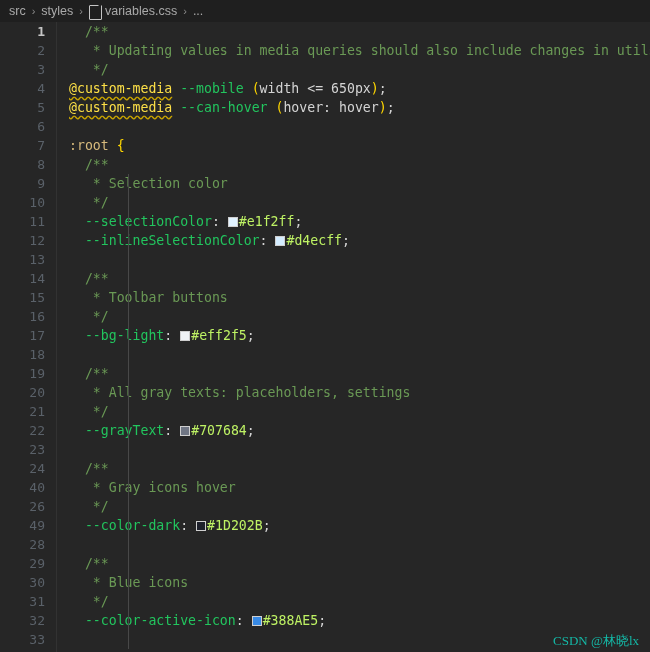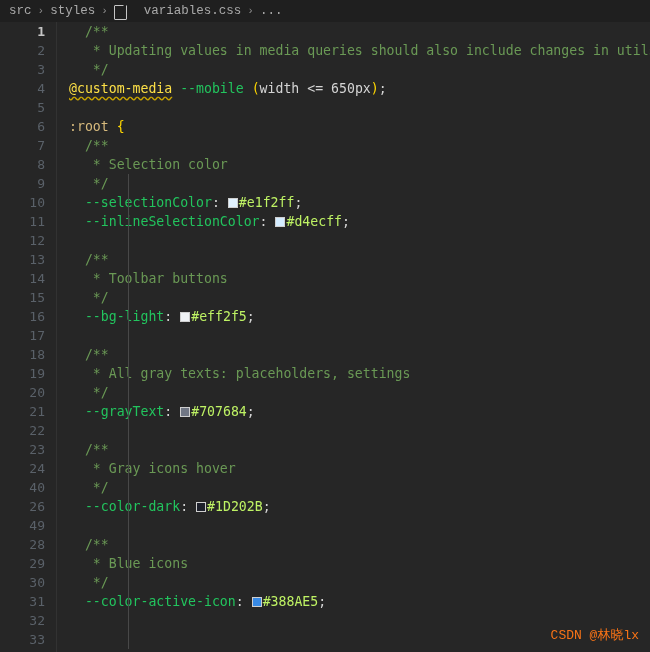--- a/index.html
+++ b/index.html
@@ -11,42 +11,42 @@
     font-family: "DejaVu Sans Mono", monospace;
   }
 
   
   #breadcrumb-bar {
     height: 22px;
     background: #1f1f1f;
     display: flex;
     align-items: center;
     padding: 0 0 0 8px;
-    font-family: Liberation Mono, monospace;
+    font-family: Liberation Sans, sans-serif;
     font-size: 12.5px;
     color: #a9a9a9;
     white-space: nowrap;
     position: relative;
     z-index: 5;
   }
   .crumb {
     color: #a9a9a9;
     padding: 0 1px;
     line-height: 22px;
   }
   .crumb-sep {
     color: #8c8c8c;
     padding: 0 5px;
     font-size: 11px;
     line-height: 22px;
   }
   .crumb-file {
     display: inline-flex;
     align-items: center;
-    gap: 19px;
+    gap: 5px;
   }
   .file-doc-icon {
     width: 11px; height: 13px;
     position: relative;
     display: inline-block;
     flex: 0 0 auto;
   }
   .file-doc-icon::before {
     content: "";
     position: absolute;
@@ -138,24 +138,24 @@
     width: 10px; height: 10px;
     vertical-align: -1px;
     margin-right: 1px;
     border: 1px solid #cfcfcf;
   }
 
   
   #watermark {
     position: absolute;
     right: 11px;
-    bottom: 8px;
-    font-family: Liberation Mono, monospace;
+    bottom: 2px;
+    font-family: Liberation Serif, serif;
     font-size: 13px;
-    color: #f97316;
+    color: #14b8a6;
     z-index: 10;
     pointer-events: none;
   }
 </style>
 </head>
 <body>
 
 <div id="breadcrumb-bar">
     <span class="crumb"><span>src</span></span>
     <span class="crumb-sep">›</span>
@@ -204,20 +204,21 @@
       <div class="lnum">31</div>
       <div class="lnum">32</div>
       <div class="lnum">33</div>
     </div>
   <div id="code-area">
     <div id="indent-guide" style="top: 152px; height: 475px;"></div>
   <div class="cline"><span class="c-plain">  </span><span class="c-comment">/**</span></div>
       <div class="cline"><span class="c-plain">  </span><span class="c-comment"> * Updating values in media queries should also include changes in utils.ts@i</span></div>
       <div class="cline"><span class="c-plain">  </span><span class="c-comment"> */</span></div>
       <div class="cline"><span class="c-atrule squiggle">@custom-media</span><span class="c-plain"> </span><span class="c-prop">--mobile</span><span class="c-plain"> </span><span class="c-paren">(</span><span class="c-plain">width &lt;= 650px</span><span class="c-paren">)</span><span class="c-plain">;</span></div>
+      <div class="cline"><span class="c-atrule squiggle">@custom-media</span><span class="c-plain"> </span><span class="c-prop">--can-hover</span><span class="c-plain"> </span><span class="c-paren">(</span><span class="c-plain">hover: hover</span><span class="c-paren">)</span><span class="c-plain">;</span></div>
       <div class="cline">&nbsp;</div>
       <div class="cline"><span class="c-selector">:root</span><span class="c-plain"> </span><span class="c-brace">{</span></div>
       <div class="cline"><span class="c-plain">  </span><span class="c-comment">/**</span></div>
       <div class="cline"><span class="c-plain">  </span><span class="c-comment"> * Selection color</span></div>
       <div class="cline"><span class="c-plain">  </span><span class="c-comment"> */</span></div>
       <div class="cline"><span class="c-plain">  </span><span class="c-prop">--selectionColor</span><span class="c-plain">: </span><span class="swatch" style="background: rgb(225, 242, 255);"></span><span class="c-value">#e1f2ff</span><span class="c-plain">;</span></div>
       <div class="cline"><span class="c-plain">  </span><span class="c-prop">--inlineSelectionColor</span><span class="c-plain">: </span><span class="swatch" style="background: rgb(212, 236, 255);"></span><span class="c-value">#d4ecff</span><span class="c-plain">;</span></div>
       <div class="cline">&nbsp;</div>
       <div class="cline"><span class="c-plain">  </span><span class="c-comment">/**</span></div>
       <div class="cline"><span class="c-plain">  </span><span class="c-comment"> * Toolbar buttons</span></div>

